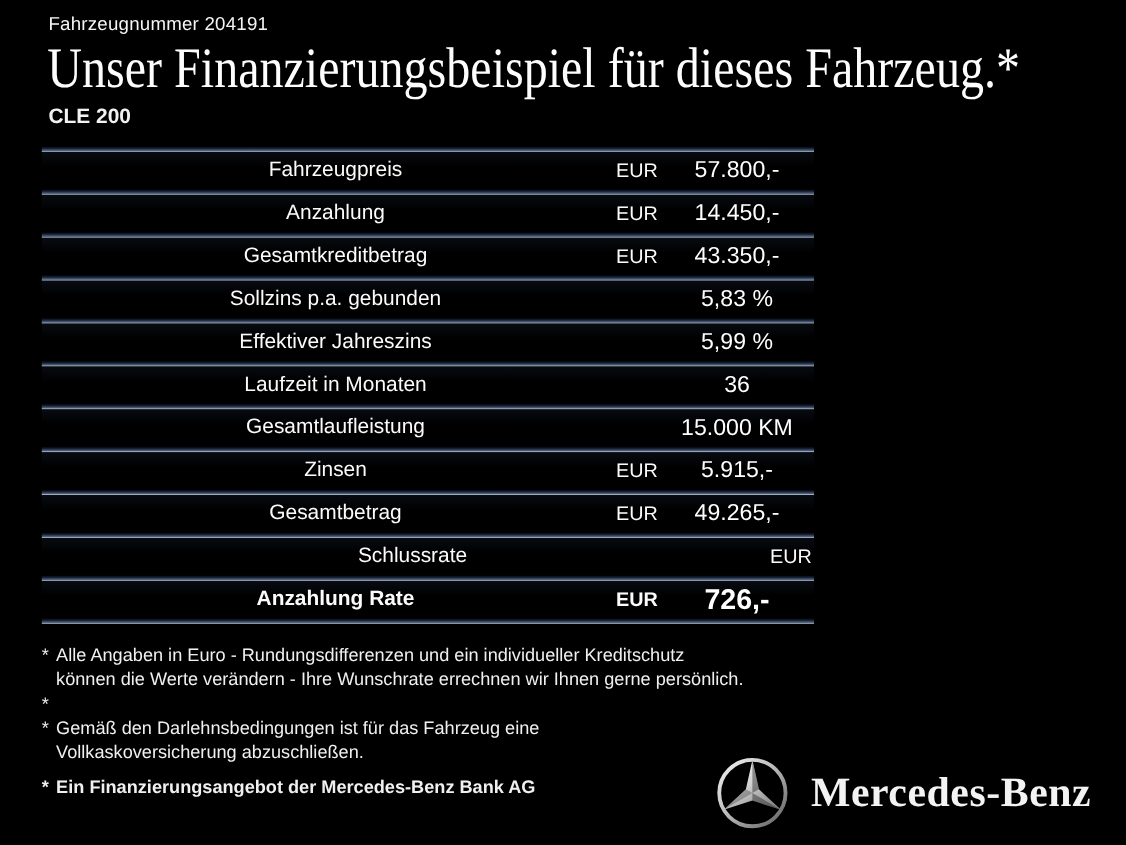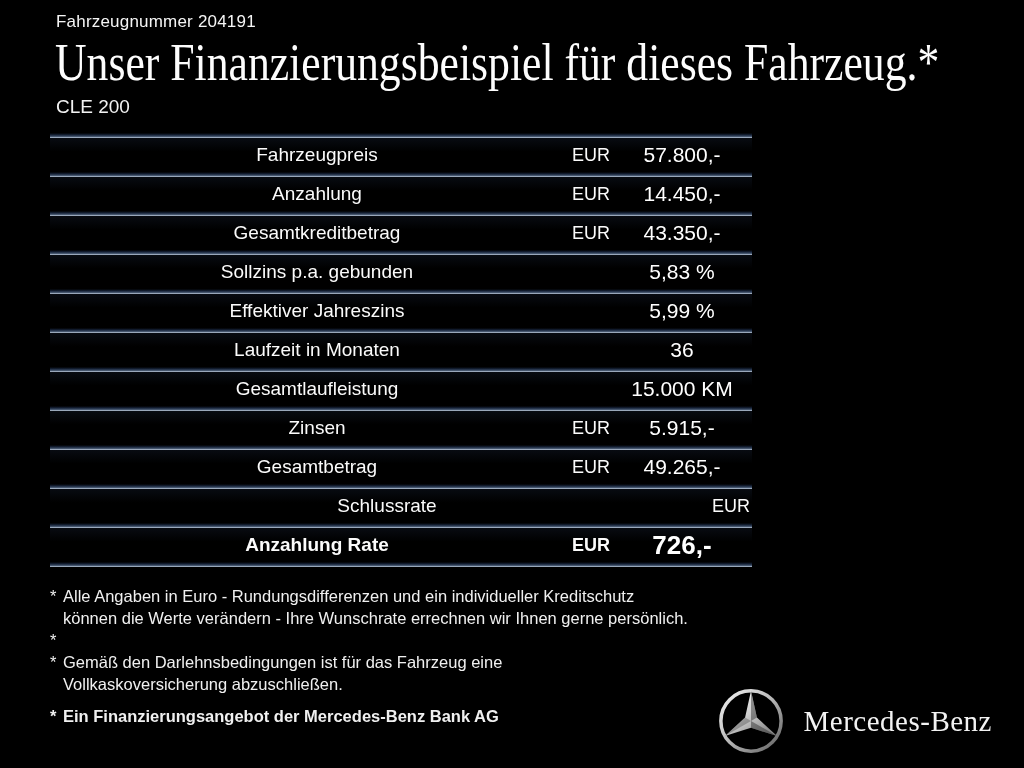--- a/index.html
+++ b/index.html
@@ -4,21 +4,21 @@
 <style>
   * { margin: 0; padding: 0; box-sizing: border-box; }
   html, body { width: 1024px; height: 768px; }
   body {
     background: #000;
     color: #fff;
     font-family: "Liberation Sans", sans-serif;
     overflow: hidden;
     position: relative;
   }
-  .page { padding: 0 0 0 50px; }
+  .page { padding: 0 0 0 38px; }
 
   
   .vehicle-number {
     margin: 12px 0 0 6px;
     font-size: 17px;
     letter-spacing: 0.2px;
     color: #f5f5f5;
   }
   .title {
     margin: 2px 0 0 5px;
@@ -28,20 +28,21 @@
     line-height: 1.12;
     white-space: nowrap;
     transform: scaleX(0.84);
     transform-origin: 0 50%;
     color: #fdfdfd;
   }
   .model {
     margin: 4px 0 0 6px;
     font-size: 19px;
     color: #f2f2f2;
+    font-weight: bold;
   }
 
   
   .fin-table { width: 702px; margin-top: 15px; }
   .sep {
     height: 5px;
     background: linear-gradient(180deg, rgba(10,16,26,0) 0%, #16233a 40%, #55677f 80%, #c3cfdf 96%, #dde6f0 100%);
   }
   .row {
     height: 34px;
@@ -73,23 +74,24 @@
     position: absolute;
     right: 32px;
     bottom: 12px;
     display: flex;
     align-items: center;
     gap: 18px;
   }
   .brand-footer svg { width: 70px; height: 70px; display: block; }
   .brand-name {
     font-family: "Liberation Serif", serif;
-    font-size: 29px;
+    font-size: 38px;
     letter-spacing: 0.5px;
     color: #f3f3f3;
+    font-weight: bold;
   }
 </style>
 </head>
 <body>
 
 <div class="page">
 
   <div class="vehicle-number">Fahrzeugnummer 204191</div>
   <h1 class="title">Unser Finanzierungsbeispiel für dieses Fahrzeug.*</h1>
   <div class="model">CLE 200</div>

